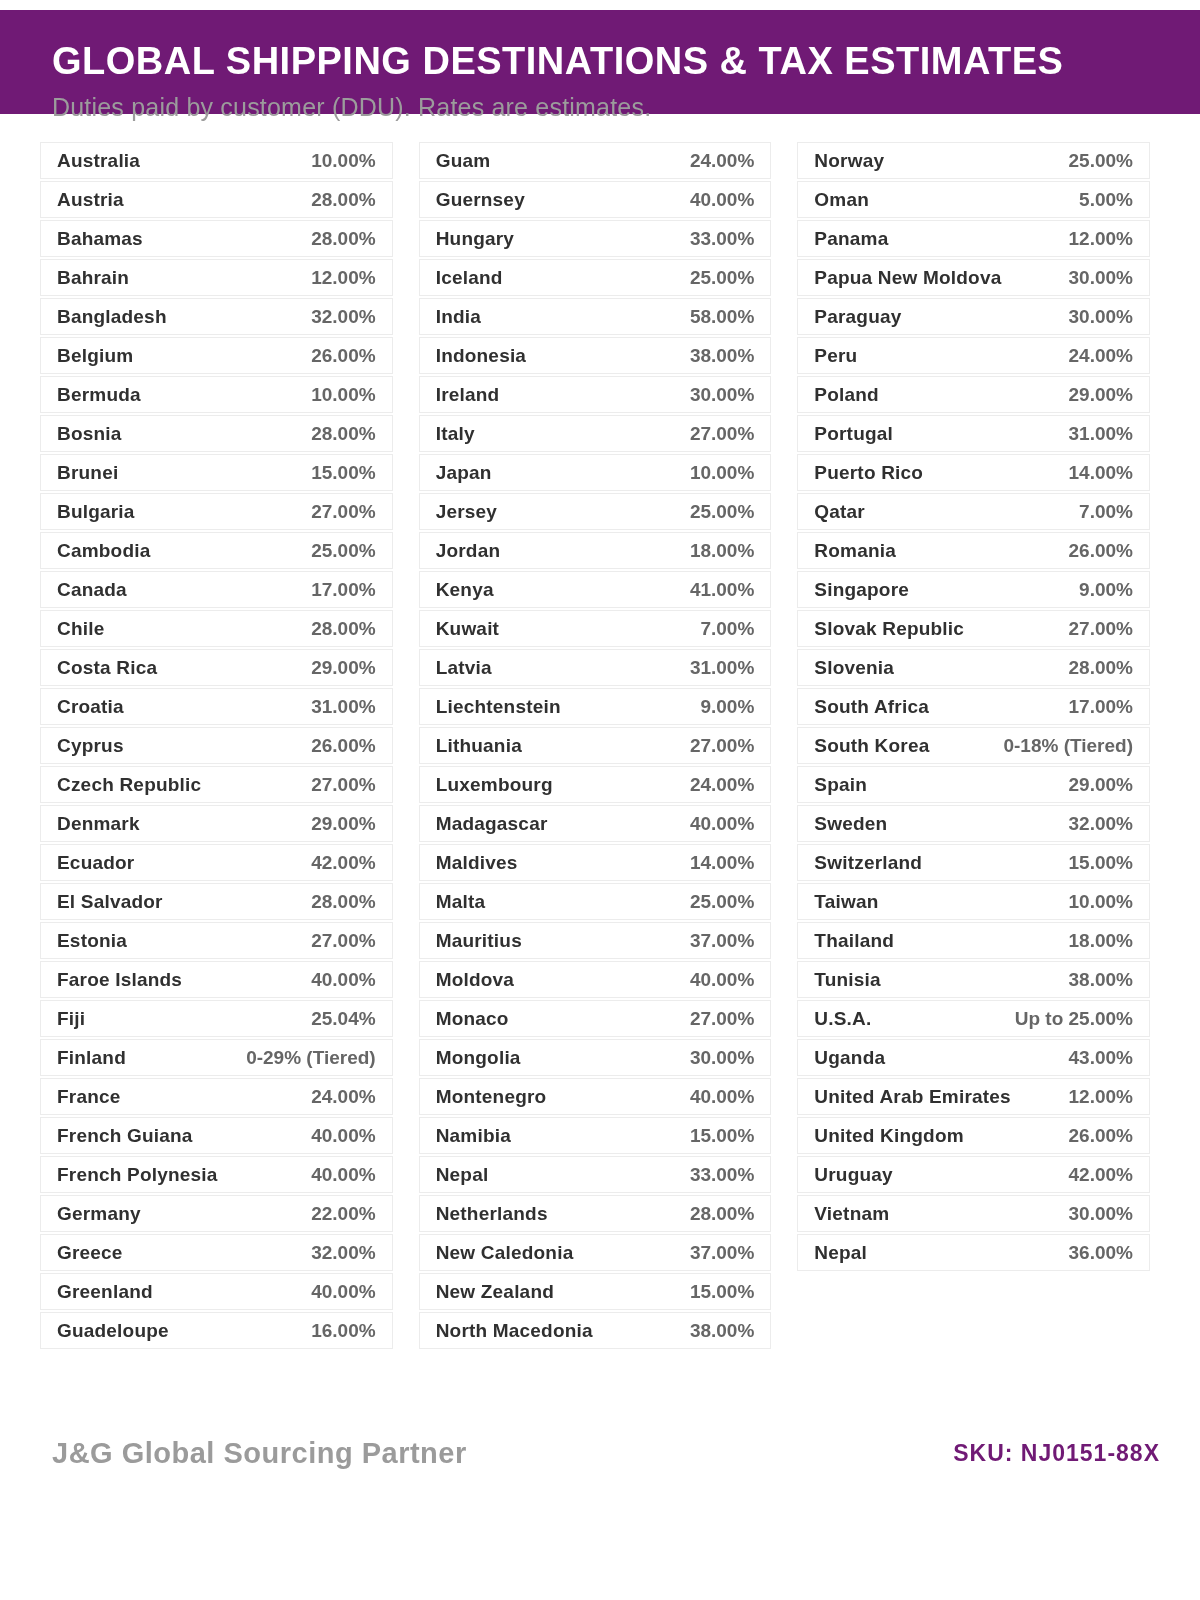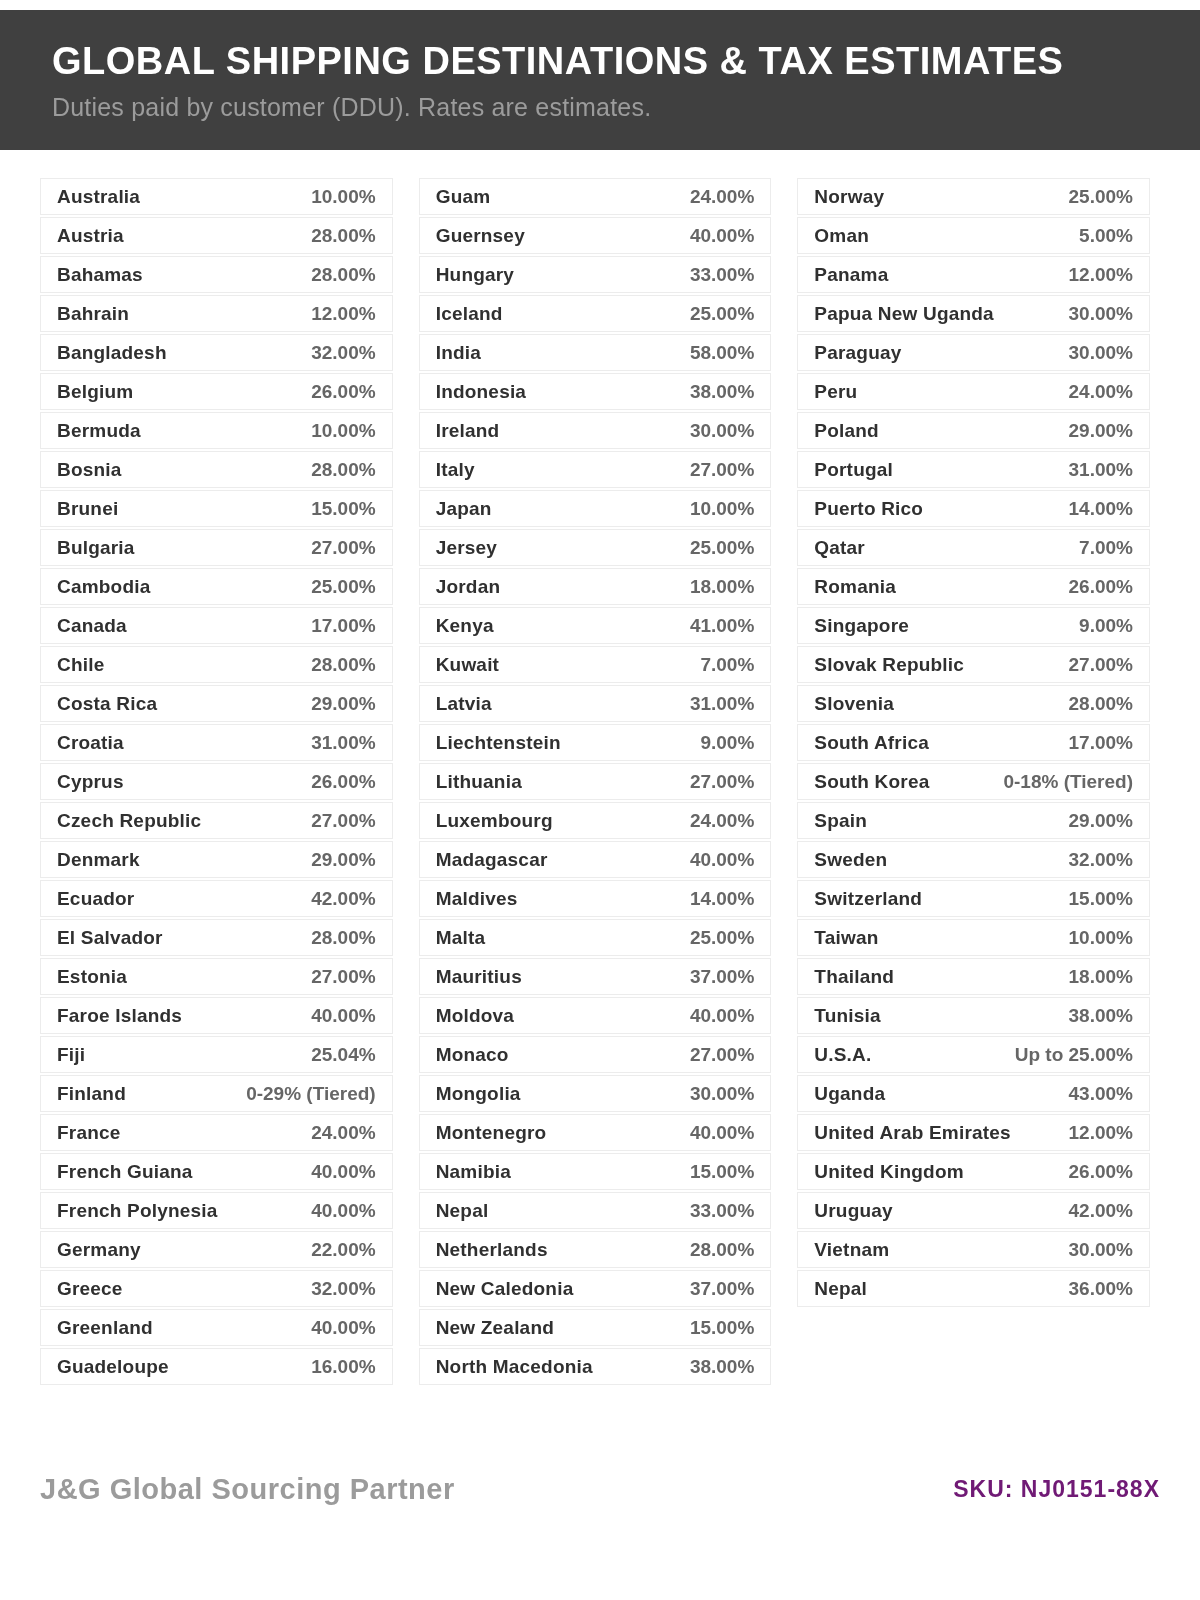--- a/index.html
+++ b/index.html
@@ -9,22 +9,22 @@
     background: #ffffff;
     font-family: "Liberation Sans", sans-serif;
     overflow: hidden;
     position: relative;
   }
   .page { width: 1200px; height: 1600px; box-sizing: border-box; }
 
   
   .header {
     margin-top: 10px;
-    height: 140px;
-    background: #404040;
+    height: 104px;
+    background: #701a75;
     box-sizing: border-box;
     padding: 30px 40px 0 52px;
   }
   .title {
     margin: 0;
     color: #ffffff;
     font-size: 38px;
     font-weight: bold;
     letter-spacing: 0.5px;
     white-space: nowrap;
@@ -69,20 +69,21 @@
     padding: 0 40px;
     display: flex;
     justify-content: space-between;
     align-items: center;
   }
   .brand {
     font-size: 29px;
     font-weight: bold;
     color: #9b9b9b;
     letter-spacing: 0.5px;
+    margin-left: 12px;
   }
   .sku {
     font-size: 23px;
     font-weight: bold;
     color: #701a75;
     letter-spacing: 1px;
   }
 </style>
 </head>
 <body>
@@ -419,21 +420,21 @@
     <span class="country">Oman</span>
     <span class="rate">5.00%</span>
   </div>
 
   <div class="row">
     <span class="country">Panama</span>
     <span class="rate">12.00%</span>
   </div>
 
   <div class="row">
-    <span class="country">Papua New Uganda</span>
+    <span class="country">Papua New Moldova</span>
     <span class="rate">30.00%</span>
   </div>
 
   <div class="row">
     <span class="country">Paraguay</span>
     <span class="rate">30.00%</span>
   </div>
 
   <div class="row">
     <span class="country">Peru</span>

